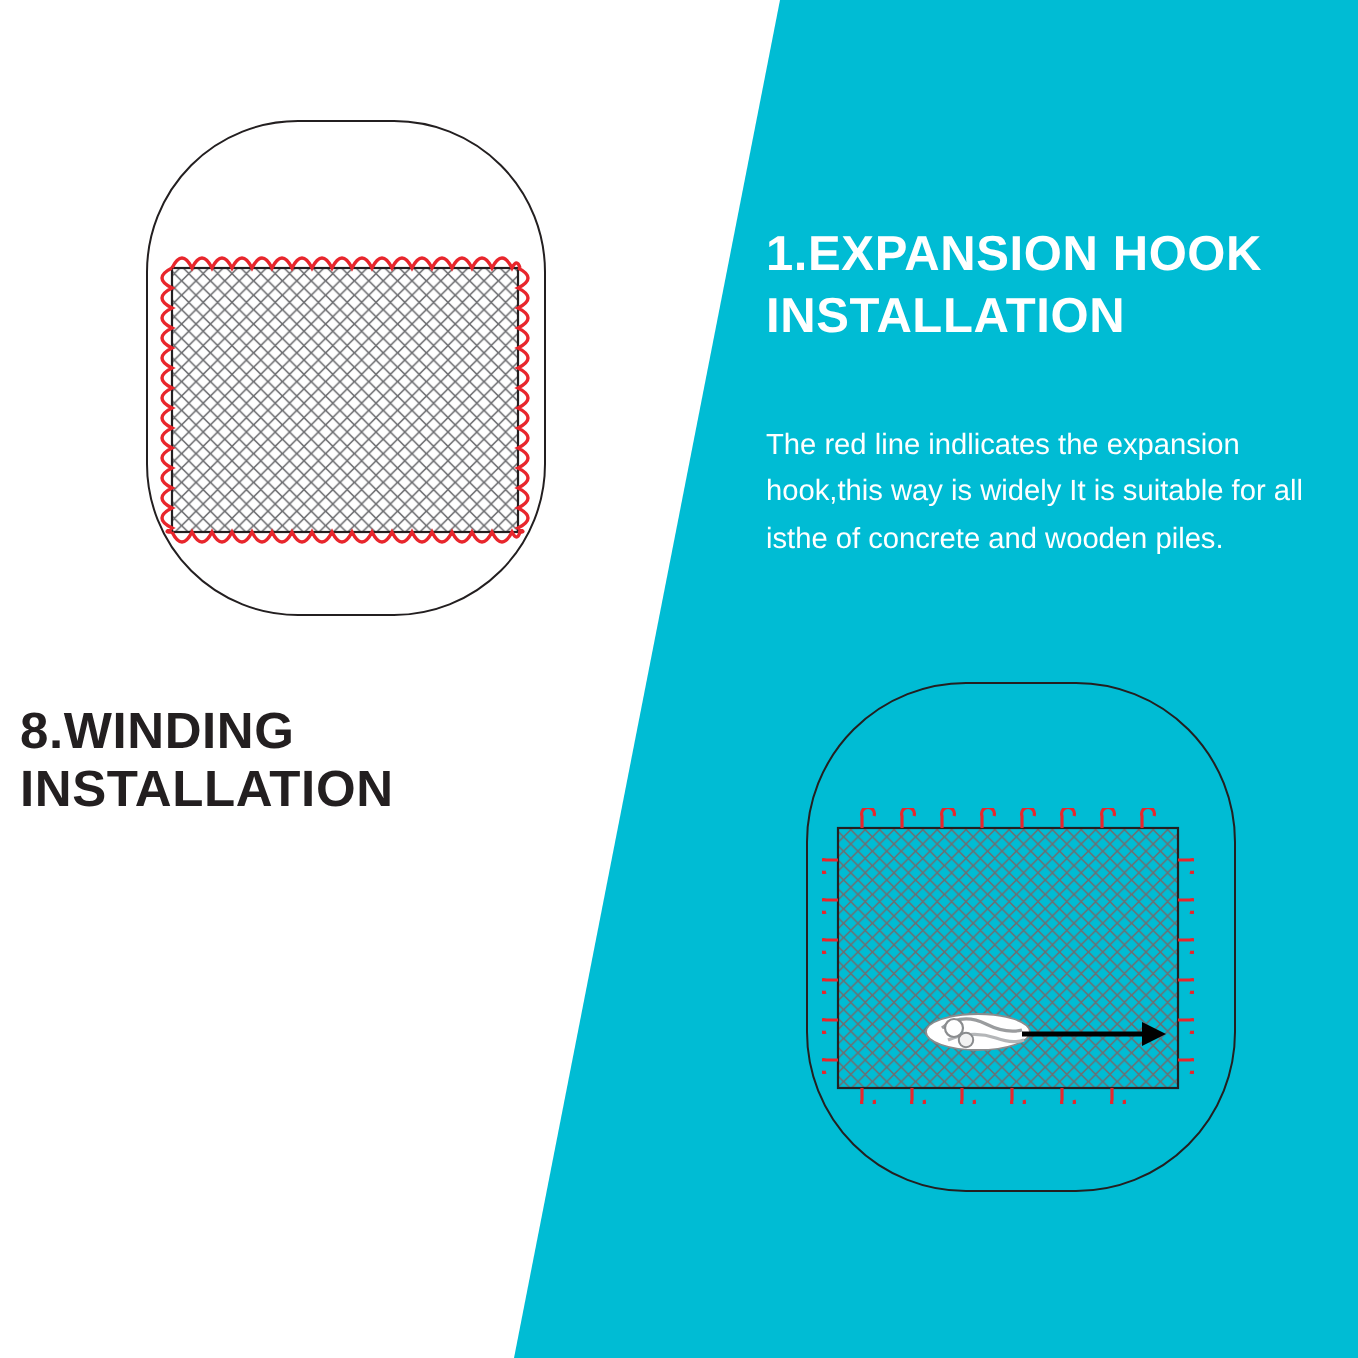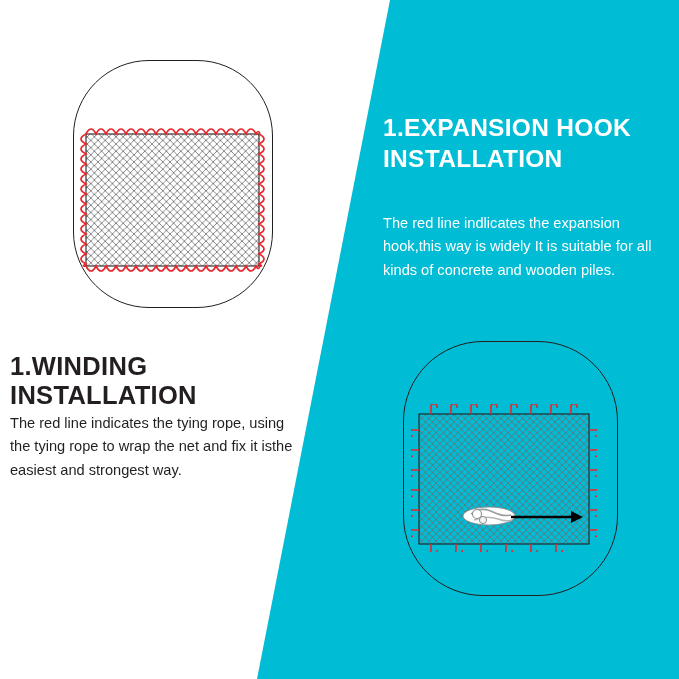--- a/index.html
+++ b/index.html
@@ -135,22 +135,21 @@
                  q10 5 0 10 q10 5 0 10 q10 5 0 10 q5 2.5 0 2"></path>
         <path d="M6 140
                  q5 10 10 0 q5 10 10 0 q5 10 10 0 q5 10 10 0 q5 10 10 0
                  q5 10 10 0 q5 10 10 0 q5 10 10 0 q5 10 10 0 q5 10 10 0
                  q5 10 10 0 q5 10 10 0 q5 10 10 0 q5 10 10 0 q5 10 10 0
                  q5 10 10 0 q5 10 10 0 q2.5 5 4 0"></path>
       </g>
     </svg>
   </div>
 
-  <h2 class="title" id="title-1">1.WINDING INSTALLATION</h2>
-  <p id="body-1">The red line indicates the tying rope, using the tying rope to wrap the net and fix it isthe easiest and strongest way.</p>
+  <h2 class="title" id="title-1">8.WINDING INSTALLATION</h2>
 
   <div class="capsule" id="capsule-2"></div>
 
   <div class="net-wrap" id="net-wrap-2">
     <svg class="net-svg" width="186" height="148" viewBox="0 0 186 148">
       <defs>
         <pattern id="mesh2" width="7.2" height="7.2" patternUnits="userSpaceOnUse">
           <path d="M0 3.6 L3.6 0 L7.2 3.6 L3.6 7.2 Z" fill="none" stroke="#6d6e71" stroke-width="0.8"></path>
         </pattern>
       </defs>
@@ -207,15 +206,15 @@
       </g>
 
       <g>
         <line x1="100" y1="113" x2="160" y2="113" stroke="#000000" stroke-width="2.6"></line>
         <path d="M160 107 L172 113 L160 119 Z" fill="#000000"></path>
       </g>
     </svg>
   </div>
 
   <h2 class="title" id="title-2">1.EXPANSION HOOK INSTALLATION</h2>
-  <p id="body-2">The red line indlicates the expansion hook,this way is widely It is suitable for all kinds of concrete and wooden piles.</p>
+  <p id="body-2">The red line indlicates the expansion hook,this way is widely It is suitable for all isthe of concrete and wooden piles.</p>
 
 </div>
 
 </body></html>

